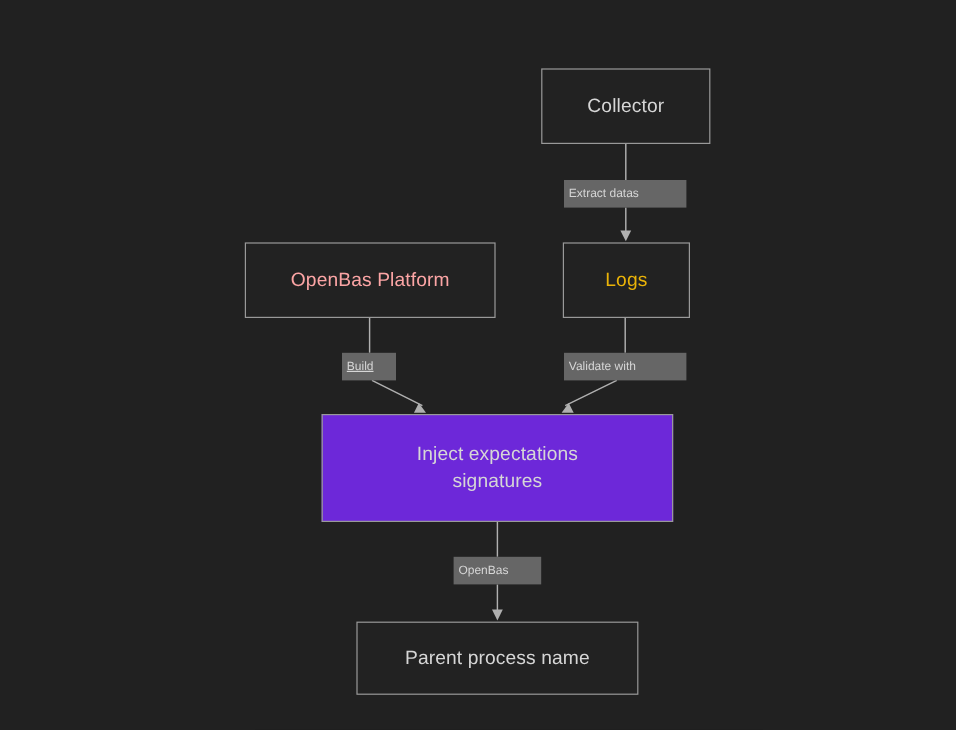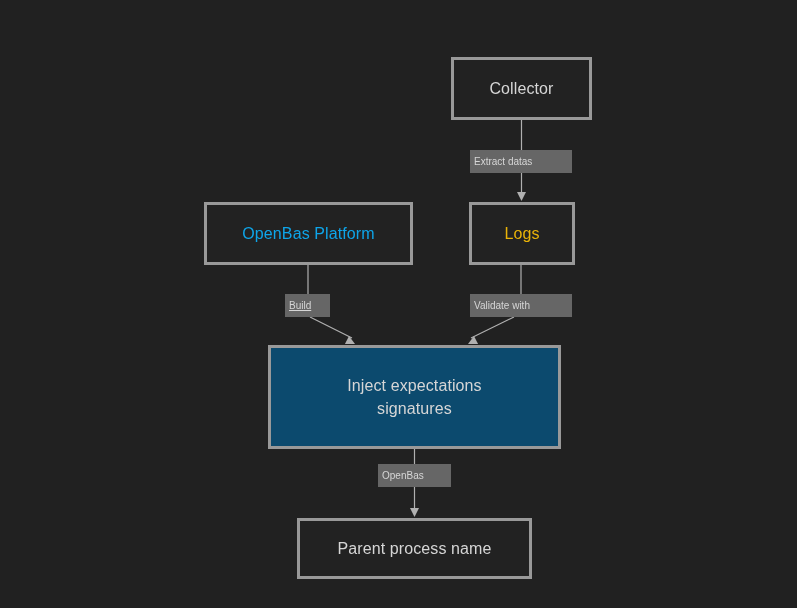--- a/index.html
+++ b/index.html
@@ -19,21 +19,21 @@
   #edge-layer {
     position: absolute;
     left: 0;
     top: 0;
     width: 797px;
     height: 608px;
   }
   .node {
     position: absolute;
     box-sizing: border-box;
-    border: 3px solid #eab308;
+    border: 1px solid #eab308;
     background: #222222;
     color: #d6d6d6;
     font-size: 16px;
     line-height: 23px;
     display: flex;
     align-items: center;
     justify-content: center;
     text-align: center;
     letter-spacing: 0.1px;
   }
@@ -73,24 +73,24 @@
       </g>
   </svg>
 
   <div id="node-layer">
       <div class="node" style="left: 451px; top: 57px; width: 141px; height: 63px; border-color: rgb(153, 153, 153); background: rgb(34, 34, 34); color: rgb(214, 214, 214);">
         <span class="node-label">Collector</span>
       </div>
       <div class="node" style="left: 469px; top: 202px; width: 106px; height: 63px; border-color: rgb(153, 153, 153); background: rgb(34, 34, 34); color: #eab308;">
         <span class="node-label">Logs</span>
       </div>
-      <div class="node" style="left: 204px; top: 202px; width: 209px; height: 63px; border-color: rgb(153, 153, 153); background: rgb(34, 34, 34); color: #0ea5e9;">
+      <div class="node" style="left: 204px; top: 202px; width: 209px; height: 63px; border-color: rgb(153, 153, 153); background: rgb(34, 34, 34); color: #fca5a5;">
         <span class="node-label">OpenBas Platform</span>
       </div>
-      <div class="node" style="left: 268px; top: 345px; width: 293px; height: 104px; border-color: rgb(153, 153, 153); background: #0c4a6e; color: rgb(214, 214, 214); align-items: center;">
+      <div class="node" style="left: 268px; top: 345px; width: 293px; height: 90px; border-color: rgb(153, 153, 153); background: #6d28d9; color: rgb(214, 214, 214); align-items: center;">
         <span class="node-label">Inject expectations
 signatures</span>
       </div>
       <div class="node" style="left: 297px; top: 518px; width: 235px; height: 61px; border-color: rgb(153, 153, 153); background: rgb(34, 34, 34); color: rgb(214, 214, 214);">
         <span class="node-label">Parent process name</span>
       </div>
     </div>
   <div id="edge-label-layer">
       <div class="edge-label" style="left: 470px; top: 150px; width: 102px; height: 23px; background: rgb(102, 102, 102); color: rgb(214, 214, 214);">Extract datas</div>
       <div class="edge-label" style="left: 285px; top: 294px; width: 45px; height: 23px; background: rgb(102, 102, 102); color: rgb(214, 214, 214); text-decoration: underline;">Build</div>

